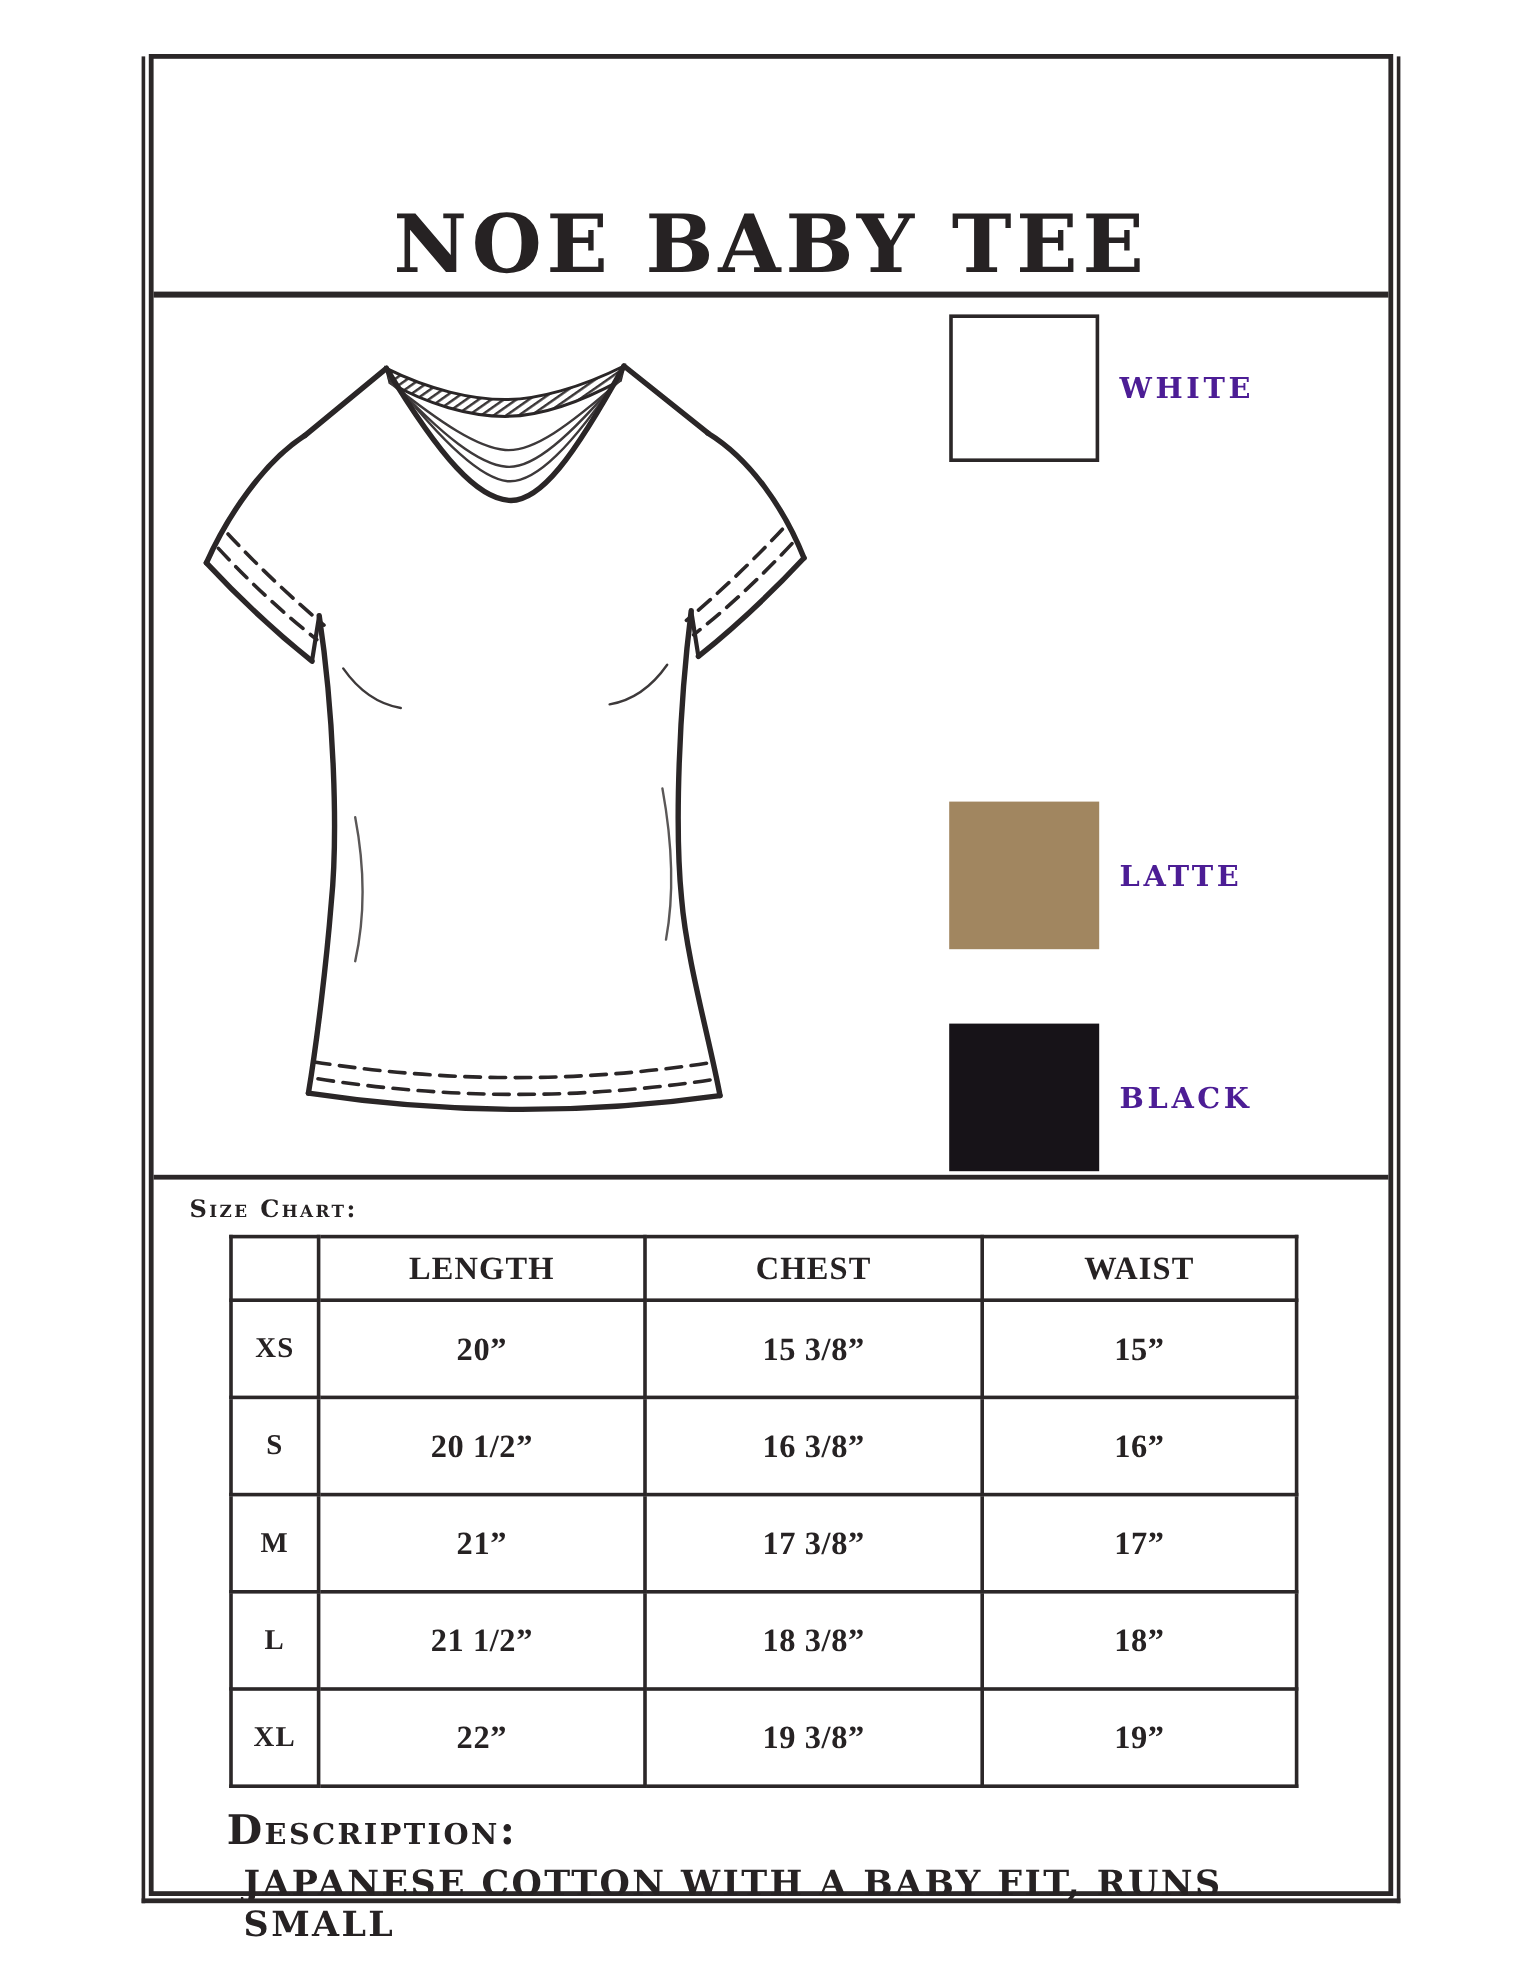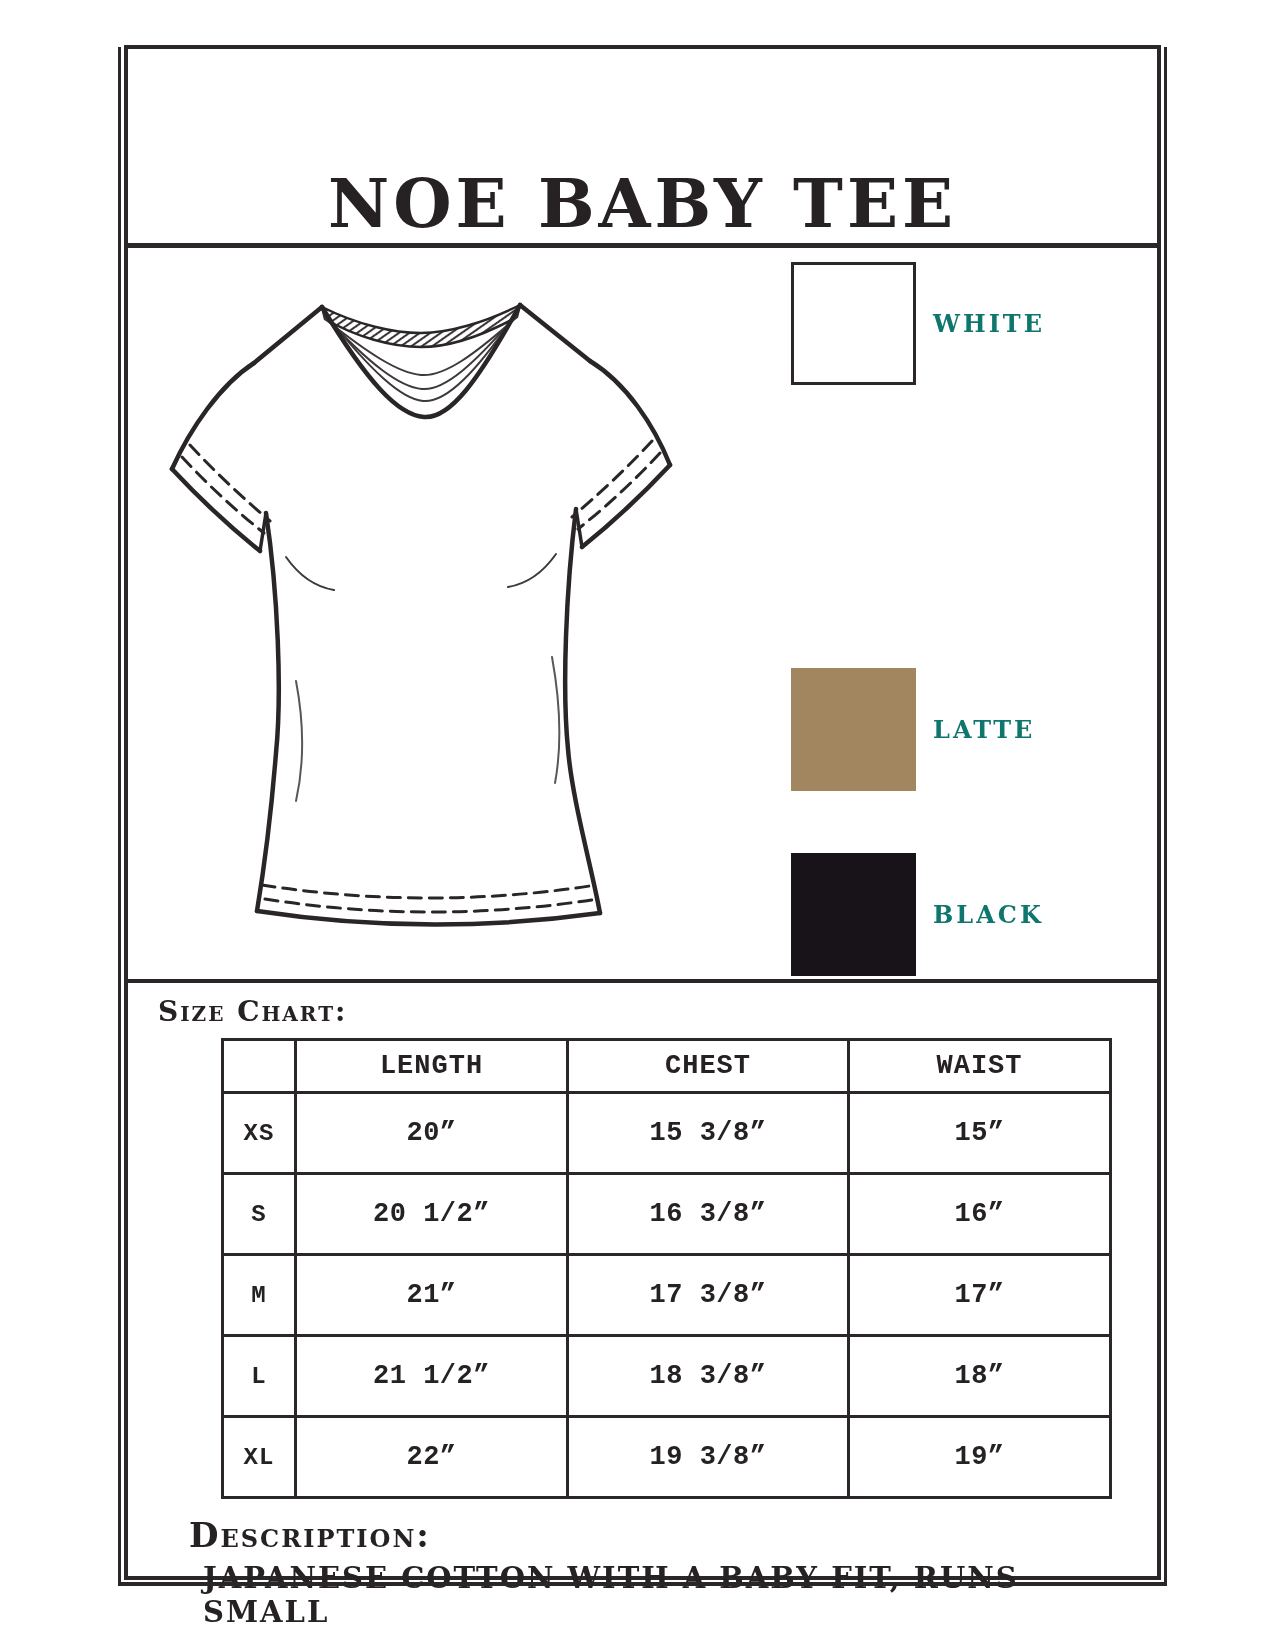--- a/index.html
+++ b/index.html
@@ -28,31 +28,31 @@
   .middle-section{
     box-sizing:border-box;height:735px;border-bottom:4px solid #2b2728;position:relative;
   }
   .shirt-wrap{position:absolute;left:20px;top:25px;width:545px;height:655px;}
   .swatch-row{position:absolute;left:663px;display:flex;align-items:center;}
   .swatch{
     width:125px;height:123px;box-sizing:border-box;flex:0 0 auto;
   }
   .swatch.bordered{border:3px solid #2b2728;}
   .swatch-label{
-    margin-left:17px;font-size:24px;font-weight:700;letter-spacing:3px;color:#0f766e;
+    margin-left:17px;font-size:24px;font-weight:700;letter-spacing:3px;color:#4c1d95;
     font-family:"DejaVu Serif", serif;white-space:nowrap;
   }
   .chart-section{box-sizing:border-box;padding:10px 0 0 30px;}
   .section-heading{
-    font-variant:small-caps;font-weight:700;font-size:28px;letter-spacing:2px;color:#262223;
+    font-variant:small-caps;font-weight:700;font-size:20px;letter-spacing:2px;color:#262223;
     margin:2px 0 10px 0;
   }
   table.size-table{
-    border-collapse:collapse;margin-left:63px;table-layout:fixed;width:888px;
-    font-family:Liberation Mono, monospace;
+    border-collapse:collapse;margin-left:33px;table-layout:fixed;width:888px;
+    font-family:Liberation Serif, serif;
   }
   table.size-table td,table.size-table th{
     border:3px solid #2b2728;text-align:center;vertical-align:middle;
     font-weight:700;color:#262223;background:#ffffff;
   }
   table.size-table th{height:48px;font-size:27px;letter-spacing:1px;}
   table.size-table td{height:76px;font-size:27px;letter-spacing:0.5px;}
   table.size-table td.size-cell{font-size:24px;letter-spacing:1px;}
   col.c-size{width:73px;} col.c-length{width:272px;} col.c-chest{width:281px;} col.c-waist{width:262px;}
   .desc-heading{

